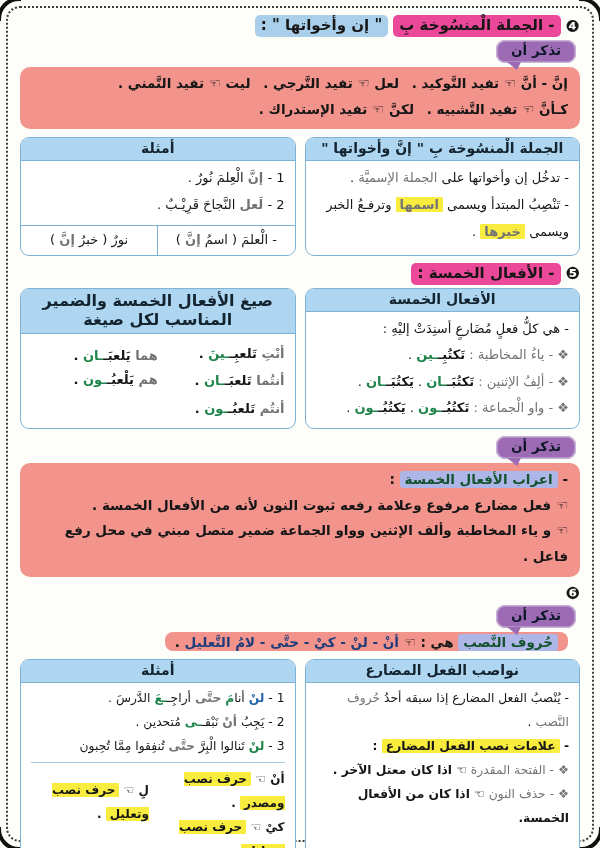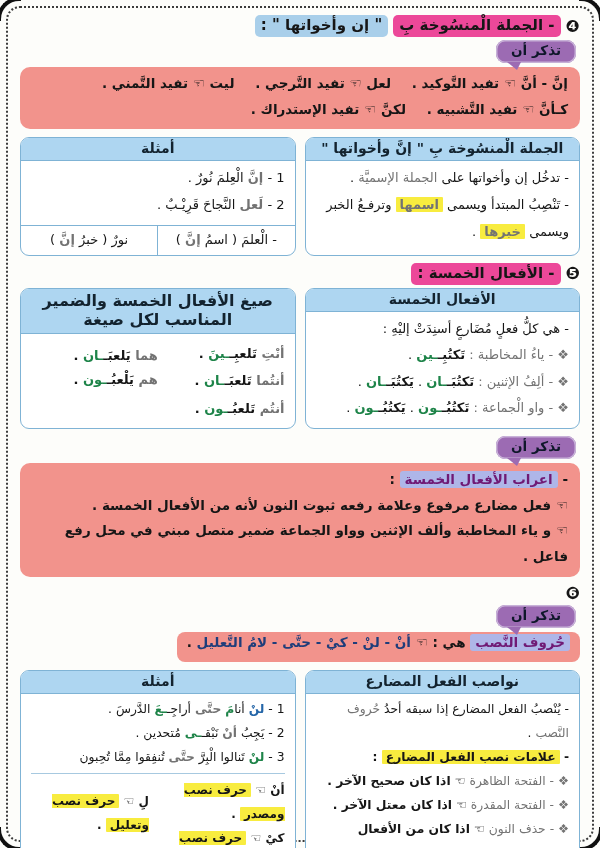--- a/index.html
+++ b/index.html
@@ -26,40 +26,40 @@
   .bubble-row { display:flex; margin:0 4px 4px 0; }
   .bubble { position:relative; background:#9C6BB3; color:#0f172a; font-weight:bold;
             font-size:13.5px; padding:2px 15px 5px; border-radius:9px;
             box-shadow:0 0 0 1.5px #c8b2d8 inset; }
   .bubble::after { content:""; position:absolute; bottom:-7px; left:11px;
             border-style:solid; border-width:8px 4px 0 10px;
             border-color:#9C6BB3 transparent transparent transparent; }
 
   .pinkbox { background:#F2938C; border-radius:10px; padding:4px 12px 7px;
              font-weight:bold; font-size:13.5px; line-height:1.9; margin:0 0 8px; }
-  .pink-seg { margin-left:16px; white-space:nowrap; display:inline-block; }
-  .pinkline { background:#F2938C; border-radius:8px; padding:2px 10px 12px;
-              font-weight:bold; font-size:13.5px; width:fit-content; margin:0 0 8px; }
+  .pink-seg { margin-left:8px; white-space:nowrap; display:inline-block; }
+  .pinkline { background:#F2938C; border-radius:8px; padding:2px 10px 1px;
+              font-weight:bold; font-size:13.5px; width:fit-content; margin:0 12px 8px; }
 
   .row { display:flex; gap:9px; margin:0 0 7px; align-items:stretch; }
   .box { flex:1; border:1.6px solid #7FB3D5; border-radius:9px; background:#fff;
          overflow:hidden; display:flex; flex-direction:column; }
   .box-header { background:#AED6F1; text-align:center; font-weight:bold; font-size:14px;
                 padding:2px 6px 4px; border-bottom:1.6px solid #7FB3D5; color:#13232f; }
   .box-header.small { font-size:16px; }
   .box-body { padding:4px 10px 6px; font-size:13px; line-height:2.05; flex:1; }
   .box-body.tight { font-size:12.3px; line-height:1.95; }
 
   .red   { color:#737373; }
   .green { color:#1E8449; }
   .blue  { color:#2566A8; }
   .navy  { color:#1F3D7A; }
   .bold  { font-weight:bold; }
   .mark-y { background:#F8EC3F; padding:0 4px; border-radius:1px; }
-  .hl-lav { background:#AEB6E8; color:#701a75; padding:0 5px 1px; border-radius:3px; font-weight:bold; }
+  .hl-lav { background:#AEB6E8; color:#14532d; padding:0 5px 1px; border-radius:3px; font-weight:bold; }
 
   .split-row { display:flex; border-top:1.6px solid #7FB3D5; text-align:center; font-size:13px; }
   .split-cell { flex:1; padding:6px 4px 8px; }
   .split-cell:first-child { border-left:1.6px solid #7FB3D5; }
 
   .forms-body { display:flex; padding:6px 10px; font-size:13px; flex:1; }
   .forms-col { flex:1; display:flex; flex-direction:column; justify-content:space-around; }
   .forms-col.left { justify-content:space-evenly; padding-bottom:26px; }
   .form-line { font-weight:bold; }
 
@@ -259,25 +259,20 @@
         <div class="box-body tight">
           <div class="line">
             <span>- يُنْصبُ الفعل المضارع إذا سبقه أحدُ</span>
             <span class="red">حُروف النَّصب</span>
             <span>.</span>
           </div>
           <div class="line bold">
             <span>-</span>
             <span class="mark-y">علامات نصب الفعل المضارع</span>
             <span>:</span>
-          </div>
-          <div class="line">
-            <span class="red">❖ - الفتحة الظاهرة</span>
-            <span class="hand">☜</span>
-            <span class="bold">اذا كان صحيح الآخر .</span>
           </div>
           <div class="line">
             <span class="red">❖ - الفتحة المقدرة</span>
             <span class="hand">☜</span>
             <span class="bold">اذا كان معتل الآخر .</span>
           </div>
           <div class="line">
             <span class="red">❖ - حذف النون</span>
             <span class="hand">☜</span>
             <span class="bold">اذا كان من الأفعال الخمسة.</span>

